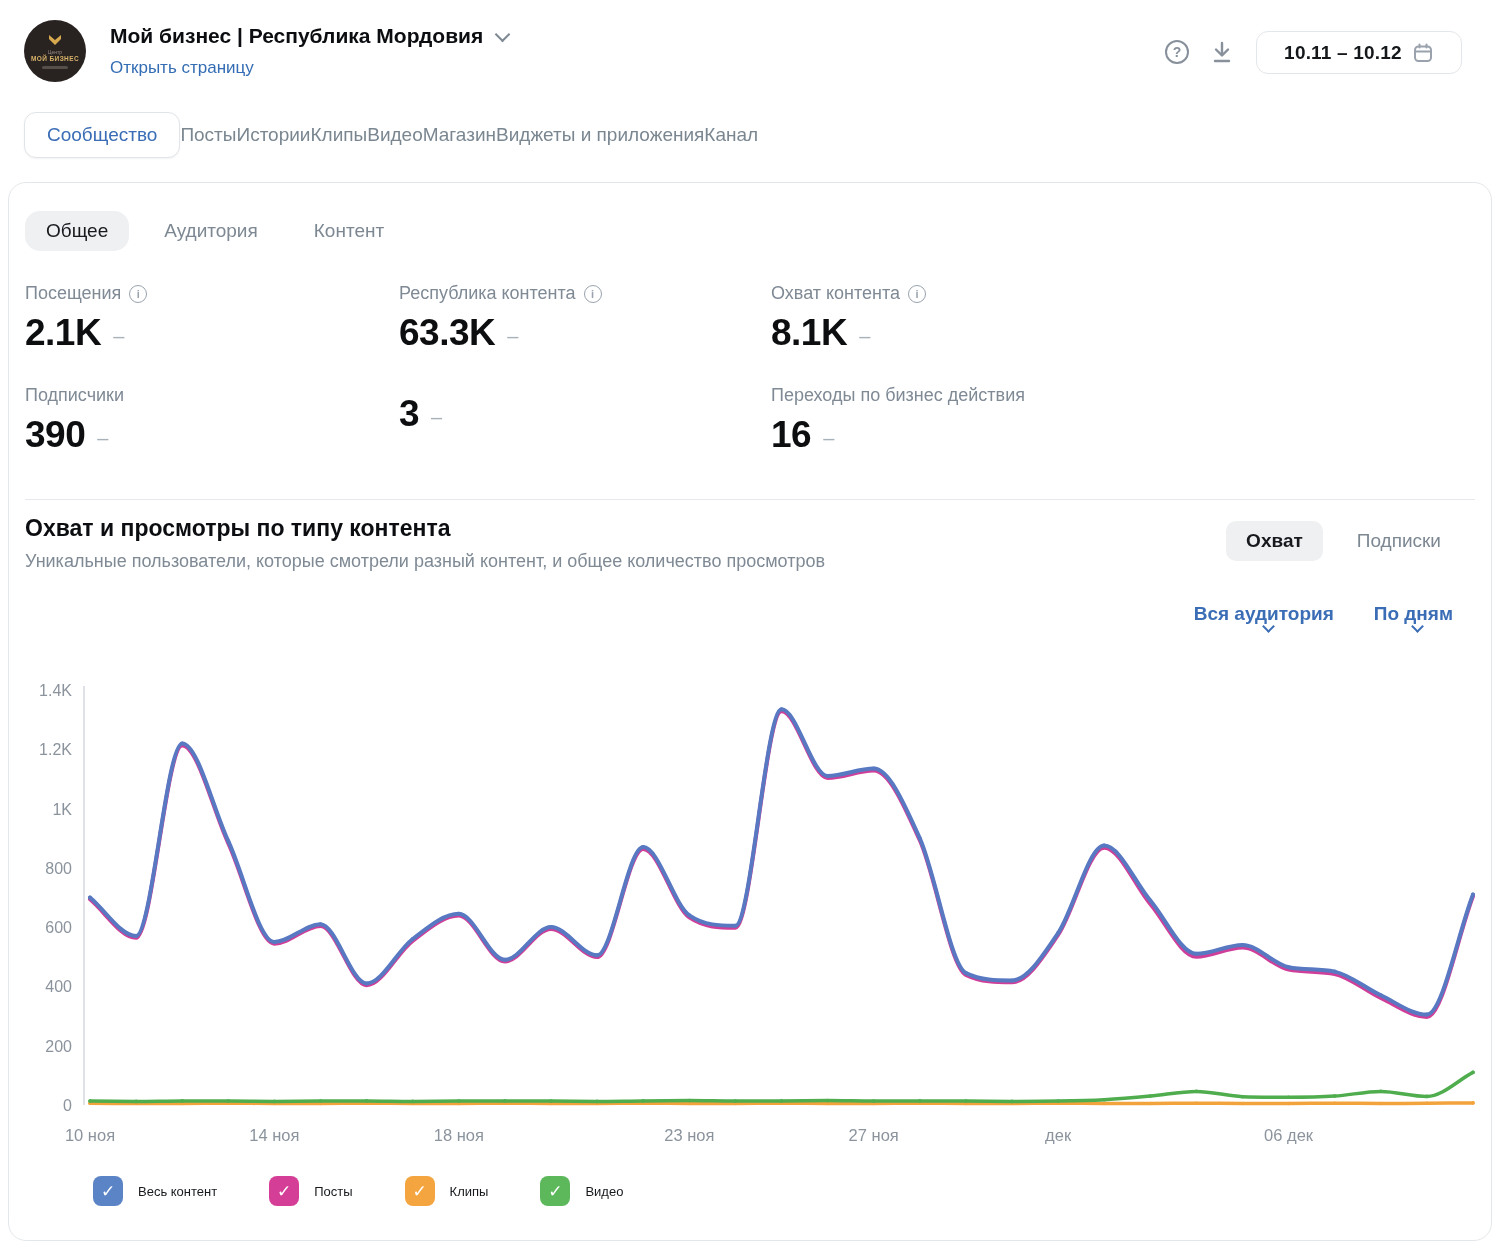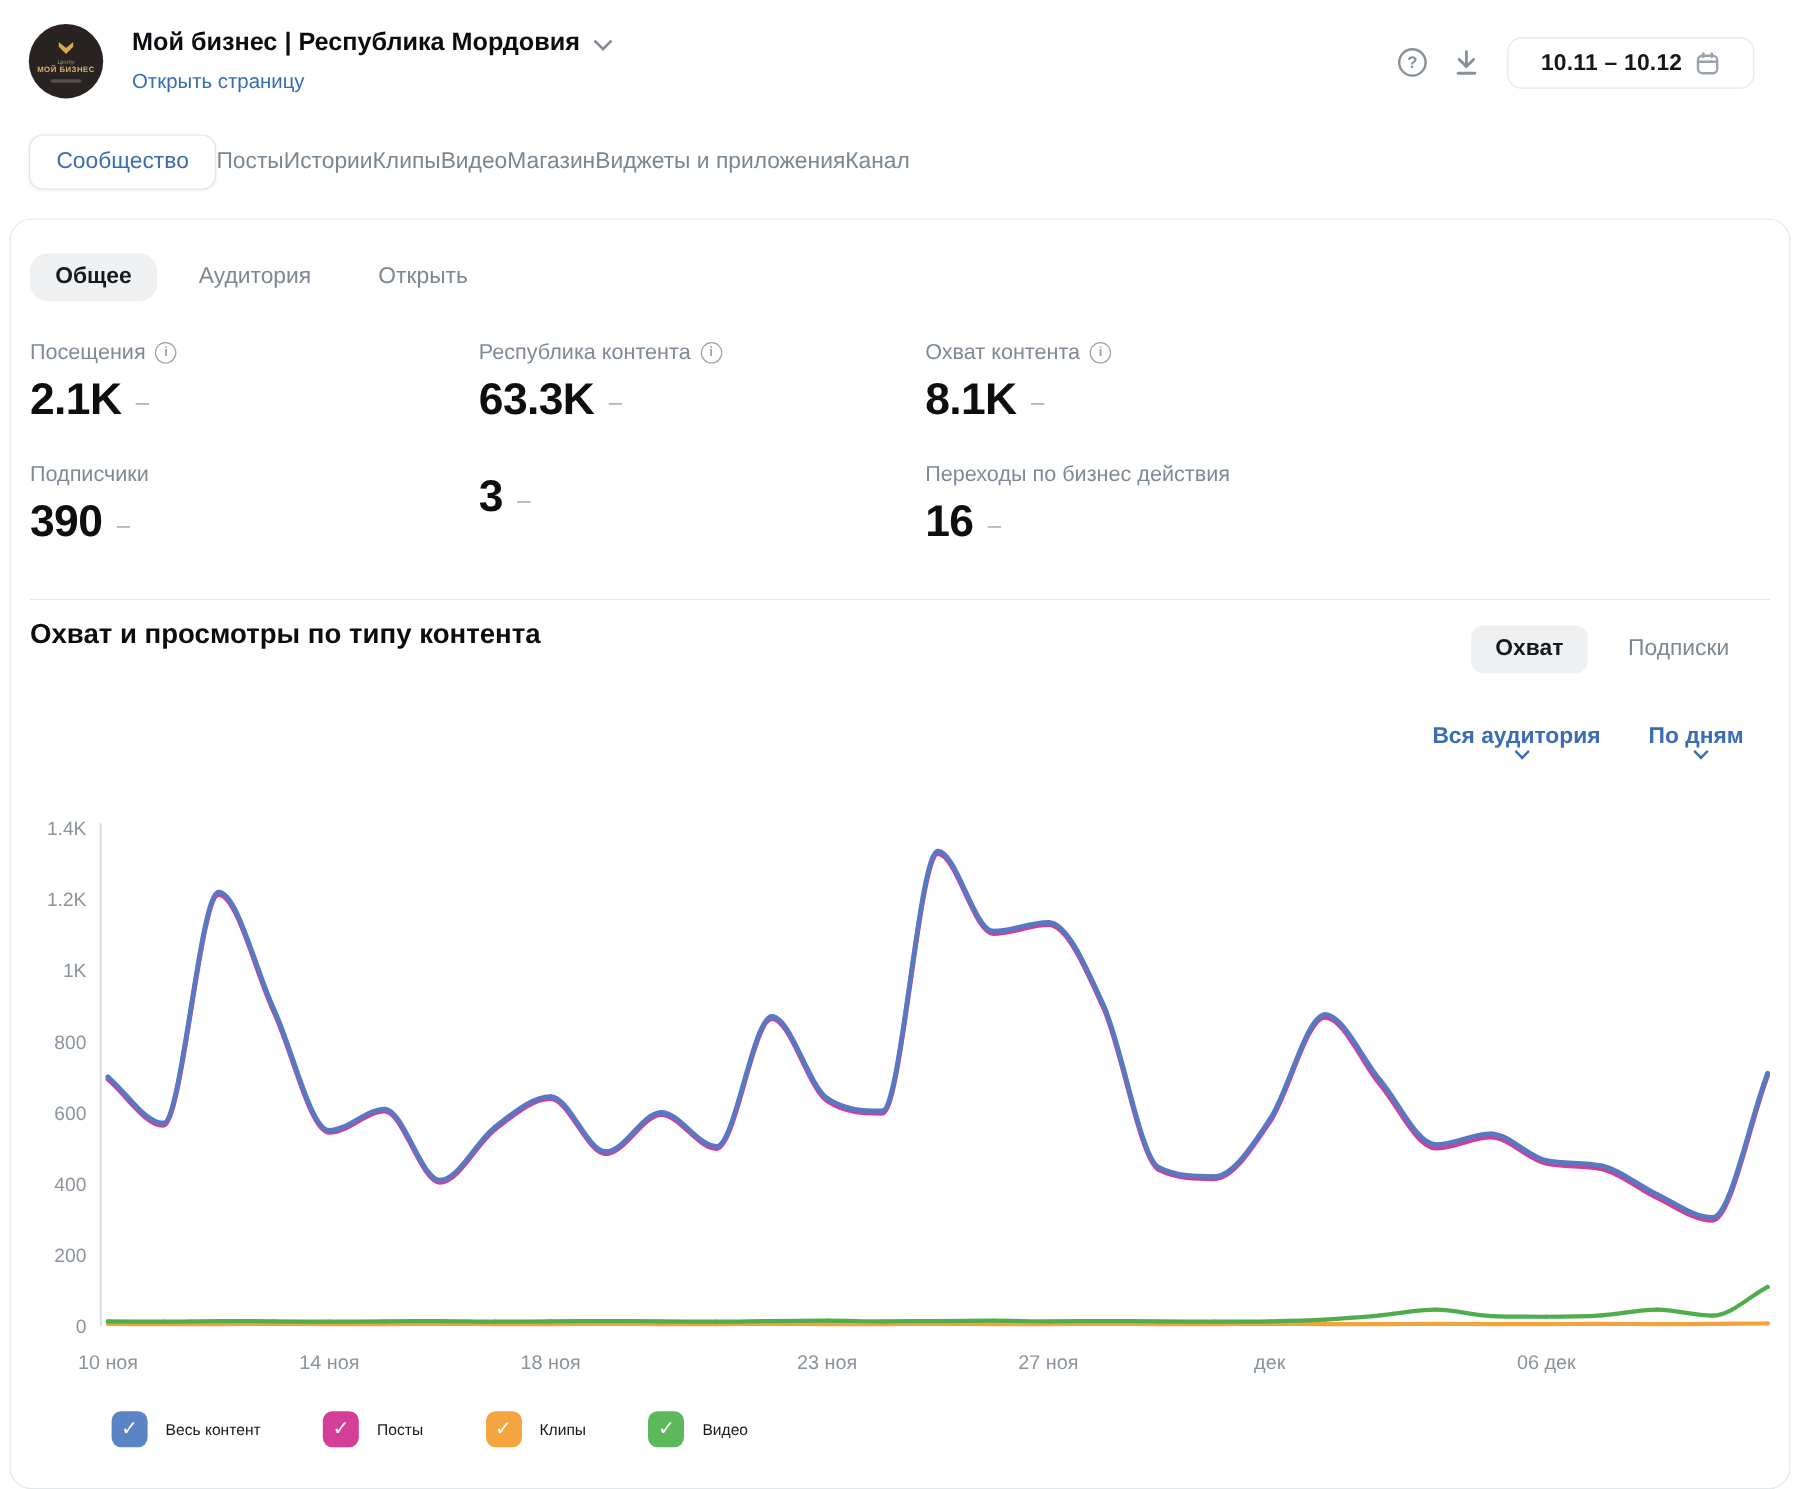--- a/index.html
+++ b/index.html
@@ -29,21 +29,21 @@
   .tab{font-size:19px;color:#7a8791;cursor:pointer;white-space:nowrap;}
   .tab.active{color:#3a6db5;background:#fff;border:1px solid #e1e4e8;border-radius:12px;padding:11px 22px;
     box-shadow:0 1px 2px rgba(0,0,0,.05);font-weight:500;}
 
   
   .card{position:absolute;left:8px;top:182px;width:1484px;height:1059px;background:#fff;
     border:1px solid #e4e7ea;border-radius:18px;box-sizing:border-box;}
 
   .subtabs{position:absolute;left:16px;top:28px;display:flex;align-items:center;gap:14px;}
   .subtab{font-size:19px;color:#7d8893;padding:9px 21px;cursor:pointer;}
-  .subtab.active{background:#eef0f2;border-radius:15px;color:#17191c;font-weight:700;}
+  .subtab.active{background:#eef0f2;border-radius:15px;color:#17191c;font-weight:400;}
 
   
   .stat{position:absolute;width:370px;}
   .stat .slabel{font-size:18px;color:#7f8a95;display:flex;align-items:center;}
   .stat .svalue{font-size:37px;font-weight:700;color:#0c0e10;margin-top:8px;letter-spacing:-.5px;display:flex;align-items:center;}
   .delta{font-size:20px;font-weight:400;color:#a8b0b8;margin-left:12px;margin-top:6px;}
   .info-circle{display:inline-flex;align-items:center;justify-content:center;width:16px;height:16px;margin-left:8px;
     border:1.6px solid #9aa3ad;border-radius:50%;color:#9aa3ad;font-size:11px;font-weight:600;font-style:normal;}
 
   .divider{position:absolute;left:16px;right:16px;top:316px;height:1px;background:#e6e8eb;}
@@ -118,21 +118,21 @@
     <div class="tab">Магазин</div>
     <div class="tab">Виджеты и приложения</div>
     <div class="tab">Канал</div>
   </div>
 
   <div class="card">
 
     <div class="subtabs">
       <div class="subtab active">Общее</div>
       <div class="subtab">Аудитория</div>
-      <div class="subtab">Открыть</div>
+      <div class="subtab">Контент</div>
     </div>
 
     <div class="stat" style="left:16px;top:100px;">
       <div class="slabel">
           <span>Посещения</span>
           <span class="info-circle">i</span>
         </div>
       <div class="svalue">
           <span>2.1K</span>
           <span class="delta">–</span>
@@ -180,20 +180,21 @@
         </div>
       <div class="svalue">
           <span>16</span>
           <span class="delta">–</span>
         </div>
     </div>
 
     <div class="divider"></div>
 
     <div class="sec-title">Охват и просмотры по типу контента</div>
+    <div class="sec-sub">Уникальные пользователи, которые смотрели разный контент, и общее количество просмотров</div>
 
     <div class="toggles">
       <div class="toggle active">Охват</div>
       <div class="toggle">Подписки</div>
     </div>
 
     <div class="filters">
       <div class="filter">
         <span>Вся аудитория</span>
         <span class="chev blue"></span>

